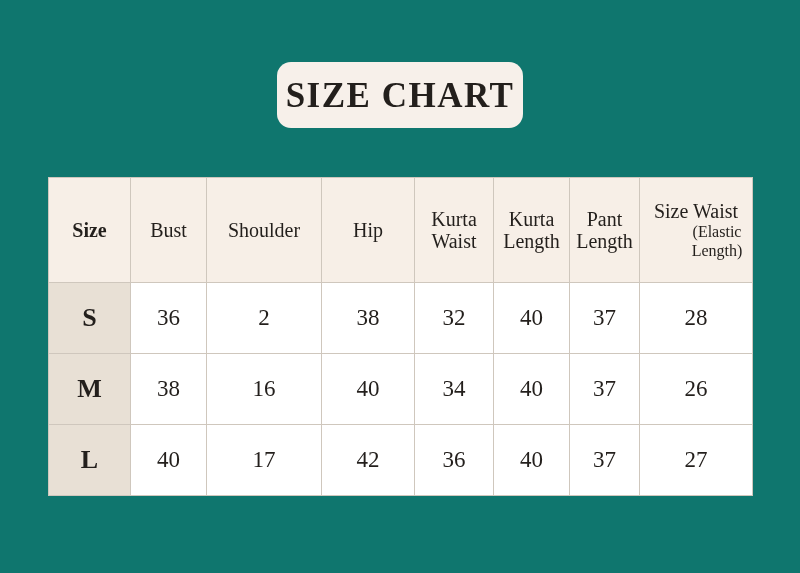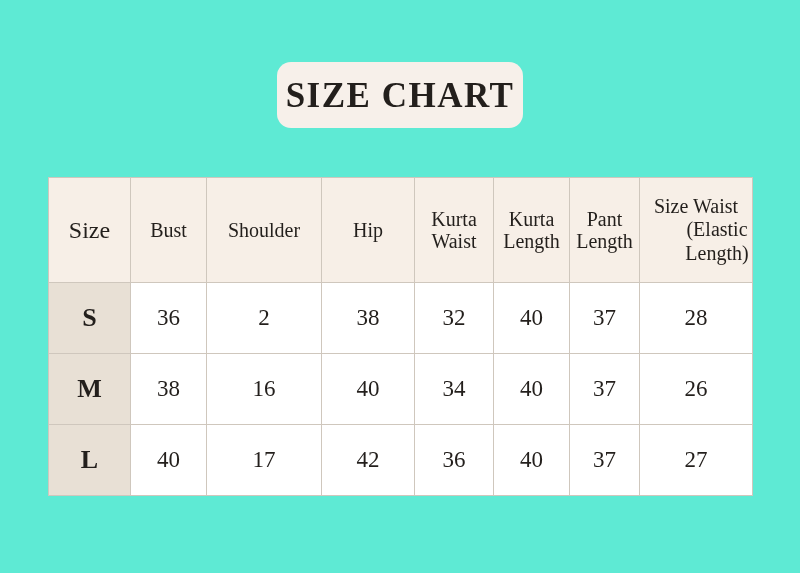--- a/index.html
+++ b/index.html
@@ -12,21 +12,21 @@
     height: 573px;
     font-family: "Liberation Serif", serif;
     overflow: hidden;
     position: relative;
   }
 
   .page {
     position: relative;
     width: 800px;
     height: 573px;
-    background: #5eead4;
+    background: #0f766e;
   }
 
   
   .title-wrap {
     position: absolute;
     left: 277px;
     top: 62px;
     width: 246px;
     height: 66px;
     background: #f7f0ea;
@@ -75,27 +75,27 @@
     font-weight: normal;
     font-size: 20px;
     line-height: 1.12;
     padding: 4px 2px;
   }
   thead th .hdr-main {
     display: block;
   }
   thead th .hdr-sub {
     display: block;
-    font-size: 20px;
+    font-size: 16px;
     line-height: 1.2;
     margin-left: 42px;
   }
   thead th.size-col {
-    font-size: 24px;
-    font-weight: normal;
+    font-size: 20px;
+    font-weight: bold;
   }
 
   
   tbody tr {
     height: 71px;
   }
   tbody td {
     background: #ffffff;
     font-family: "Liberation Serif", serif;
     font-size: 23px;

